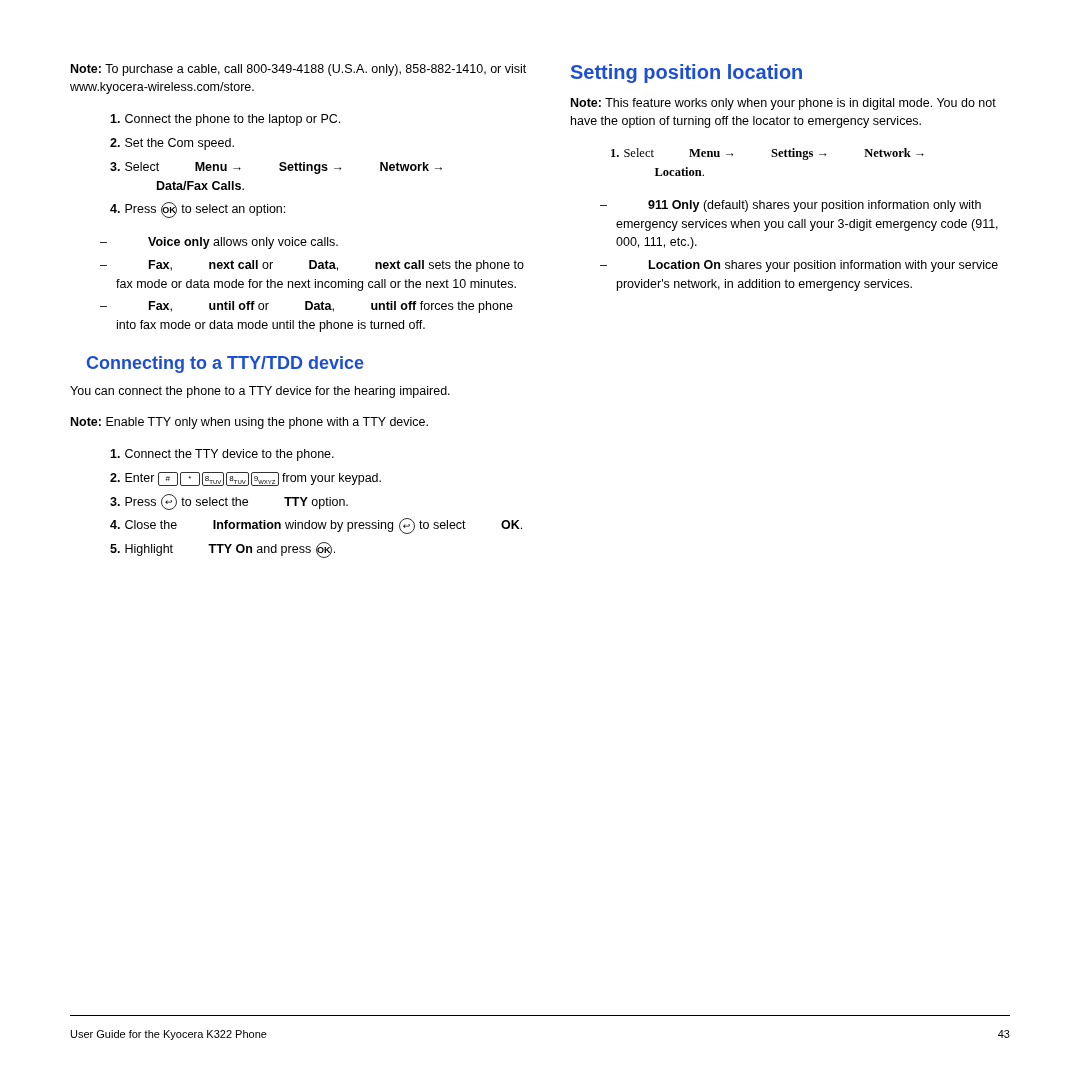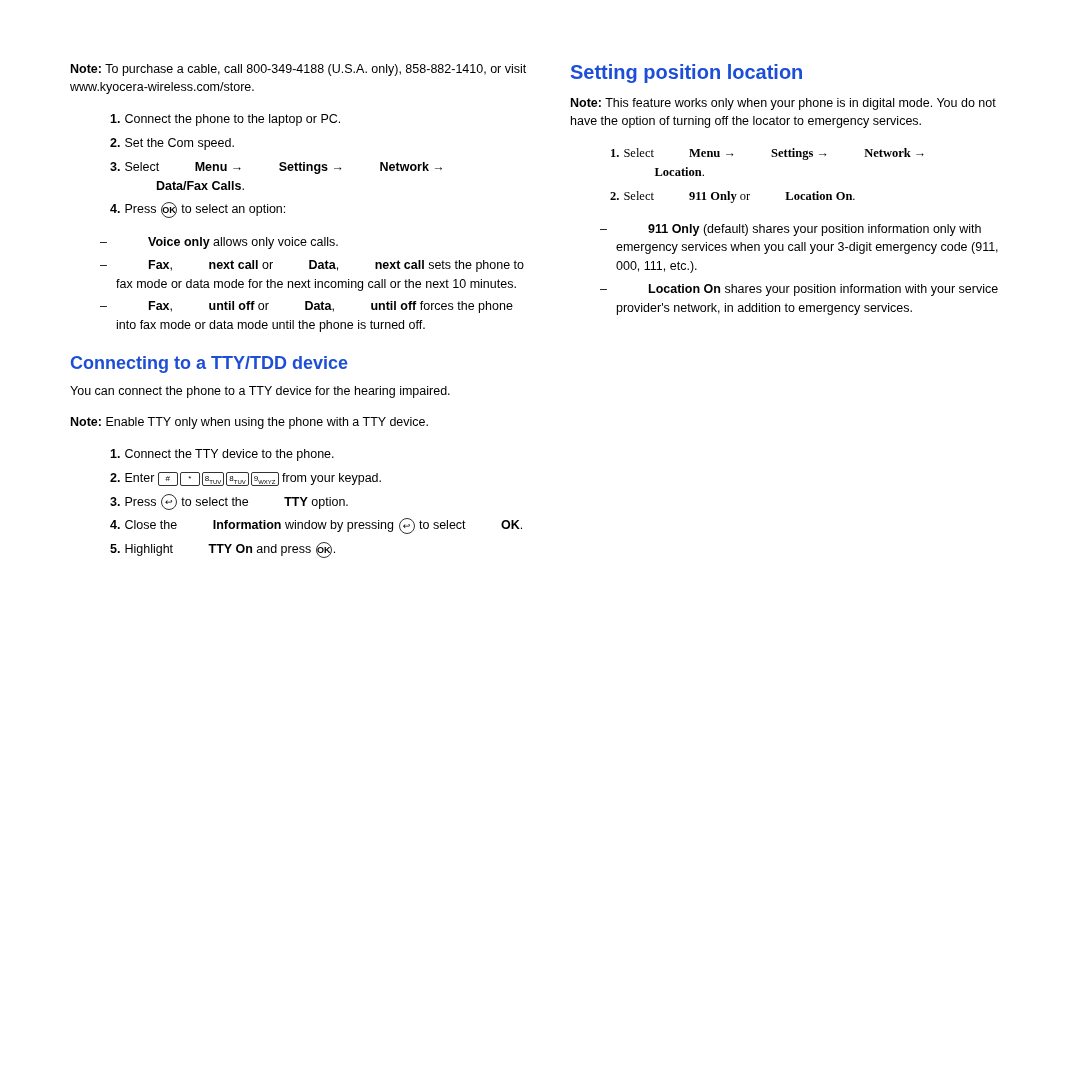--- a/index.html
+++ b/index.html
@@ -185,21 +185,21 @@
           <span class="bold">Voice only</span><span> allows only voice calls.</span>
         </li>
         <li>
           <span class="bold">Fax</span><span>, </span><span class="bold">next call</span><span> or </span><span class="bold">Data</span><span>, </span><span class="bold">next call</span><span> sets the phone to fax mode or data mode for the next incoming call or the next 10 minutes.</span>
         </li>
         <li>
           <span class="bold">Fax</span><span>, </span><span class="bold">until off</span><span> or </span><span class="bold">Data</span><span>, </span><span class="bold">until off</span><span> forces the phone into fax mode or data mode until the phone is turned off.</span>
         </li>
       </ul>
 
-      <h2 class="section-heading" style="font-size:18px; margin-top:18px; margin-bottom:8px;">Connecting to a TTY/TDD device</h2>
+      <h2 class="section-heading" style="font-size:18px; margin-top:18px; margin-bottom:8px;margin-left:16px;">Connecting to a TTY/TDD device</h2>
 
       <p class="section-intro">You can connect the phone to a TTY device for the hearing impaired.</p>
 
       <div class="note-block">
         <p>
           <span class="note-label">Note:</span><span> Enable TTY only when using the phone with a TTY device.</span>
         </p>
       </div>
 
       <ol class="main-list" style="list-style:none; padding-left:20px;">
@@ -236,31 +236,35 @@
       <div class="note-block">
         <p>
           <span class="note-label">Note:</span><span> This feature works only when your phone is in digital mode. You do not have the option of turning off the locator to emergency services.</span>
         </p>
       </div>
 
       <ol class="main-list" style="list-style:none; padding-left:20px;font-family:Liberation Serif, serif;">
         <li style="margin-bottom:5px;">
           <span style="font-weight:bold; margin-right:4px;">1.</span><span>Select </span><span class="bold">Menu</span><span> → </span><span class="bold">Settings</span><span> → </span><span class="bold">Network</span><span> → </span><br>&nbsp;&nbsp;&nbsp;&nbsp;<span class="bold">Location</span><span>.</span>
         </li>
-        <li style="margin-bottom:5px;">
-          <span style="font-weight:bold; margin-right:4px;">2.</span><span>Select </span><span class="bold">911 Only</span><span> or </span><span class="bold">Location On</span><span>.</span>
-        </li>
       </ol>
 
       <ul class="sub-list" style="margin-left:30px;">
         <li>
           <span class="bold">911 Only</span><span> (default) shares your position information only with emergency services when you call your 3-digit emergency code (911, 000, 111, etc.).</span>
         </li>
         <li>
           <span class="bold">Location On</span><span> shares your position information with your service provider's network, in addition to emergency services.</span>
         </li>
       </ul>
 
     </div>
   </div>
 
+  <div style="margin-top: auto;">
+    <hr class="section-divider">
+    <div class="footer">
+      <span class="footer-text">User Guide for the Kyocera K322 Phone</span>
+      <span class="page-number">43</span>
+    </div>
+  </div>
 
 </div>
 
 </body></html>

